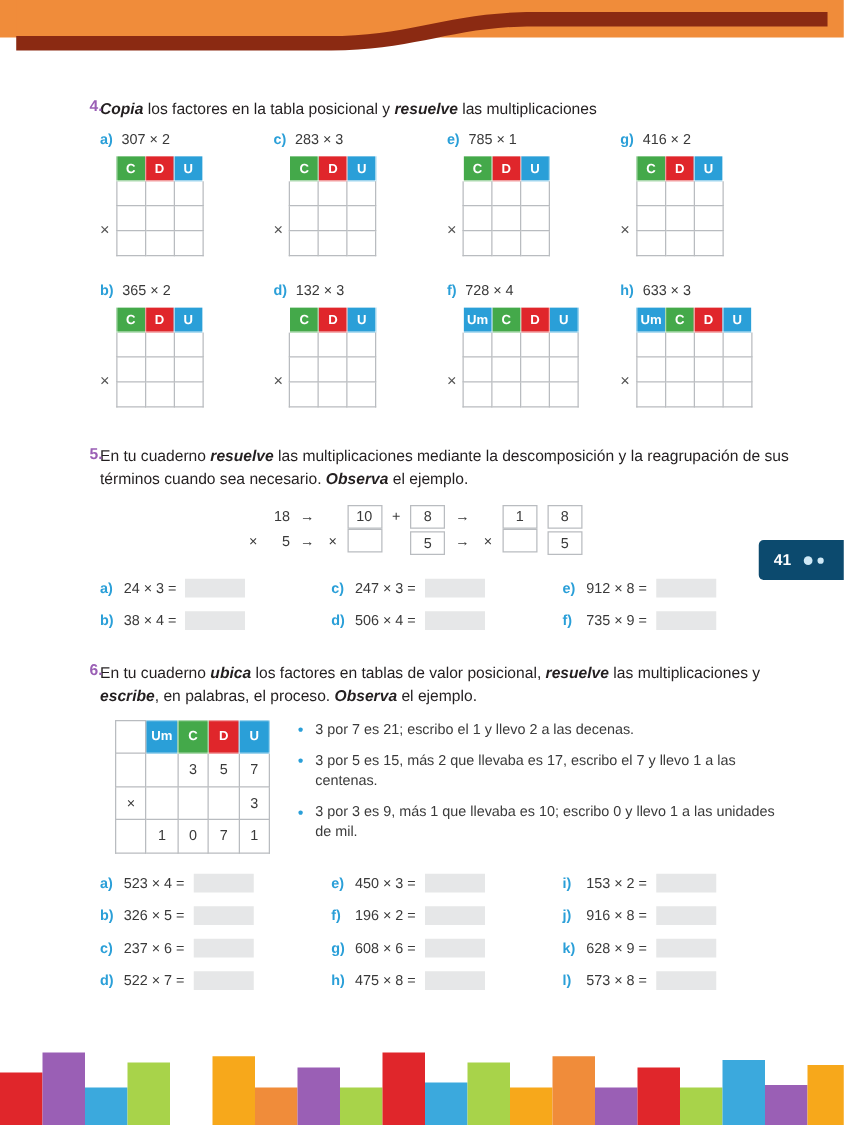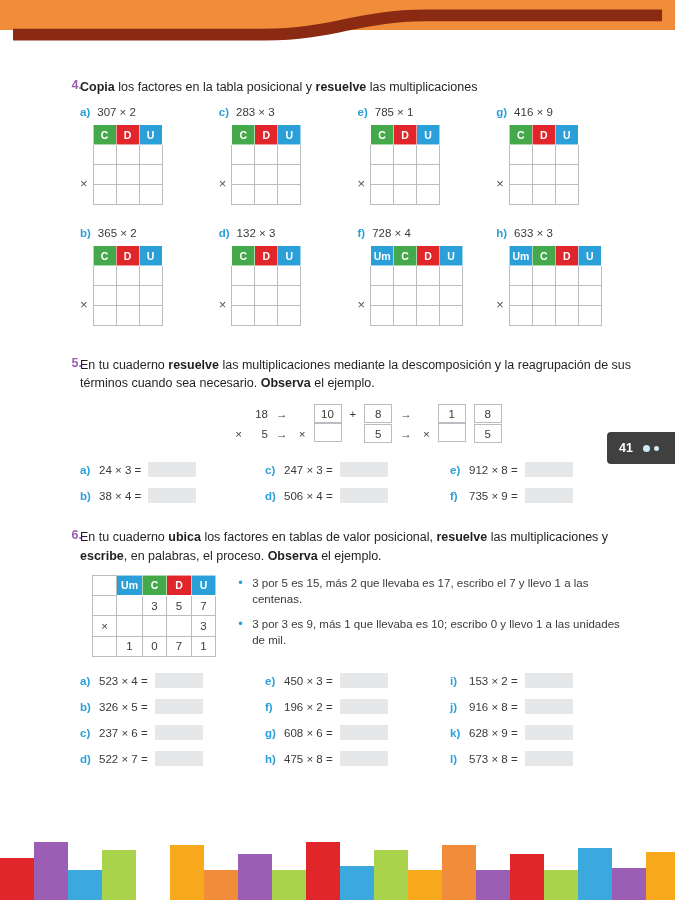--- a/index.html
+++ b/index.html
@@ -18,38 +18,38 @@
   .top-banner .orange { position:absolute; top:0; left:0; width:675px; height:30px; background:#f08c3a; }
   .top-banner .wave-wrap { position:absolute; top:0; left:0; width:675px; height:50px; }
 
   
   .bottom-deco { position:absolute; bottom:0; left:0; width:675px; height:70px; }
   .bottom-deco .blk { position:absolute; bottom:0; }
 
   
   .page-tab {
     position:absolute; right:0; top:432px; width:68px; height:32px;
-    background:#404040; color:#ffffff; border-radius:4px 0 0 4px;
+    background:#0c4a6e; color:#ffffff; border-radius:4px 0 0 4px;
     display:flex; align-items:center; padding-left:12px;
     font-size:12.5px; font-weight:bold;
   }
   .page-tab .dots { display:flex; gap:4px; margin-left:10px; align-items:center; }
   .page-tab .dots i { display:block; width:5px; height:5px; border-radius:50%; background:#cfe9f6; }
   .page-tab .dots i.big { width:7px; height:7px; }
 
   
   .content { position:absolute; left:0; top:52px; width:675px; }
 
   .ex { position:relative; margin: 0 0 0 0; padding-left: 80px; padding-right: 40px; }
   .ex-num {
     position:absolute; left:64px; width:18px; text-align:right;
     color:#9a5fb5; font-weight:bold; font-size:12.5px;
   }
   .ex-text { font-size:12.5px; line-height:1.45; color:#231f20; }
-  .ex-text b { font-weight:bold; }
+  .ex-text b { font-weight:bold;font-style:italic; }
 
   
   .grid4 { display:grid; grid-template-columns: repeat(4, 1fr); margin-top:10px; }
   .prob { position:relative; }
   .prob-head { font-size:11.5px; margin-bottom:6px; display:flex; align-items:baseline; gap:7px; }
   .prob-head .lbl { color:#2a9fd8; font-weight:bold; font-size:11.5px; }
   .prob-head .expr { color:#3a3a3a; font-size:11.5px; }
 
   .tbl-wrap { display:flex; align-items:flex-end; }
   .times-sign { font-size:13px; color:#555; margin-right:5px; margin-bottom:14px; }
@@ -59,21 +59,21 @@
     color:#ffffff; font-weight:bold; font-size:10.5px; text-align:center;
     border-color:rgba(255,255,255,.55);
   }
   th.h-um { background:#2a9fd8; }
   th.h-c  { background:#44a94a; }
   th.h-d  { background:#e0262b; }
   th.h-u  { background:#2a9fd8; }
 
   
   .ex5-example { margin: 12px 0 0 112px; font-size:11.5px; color:#3a3a3a; }
-  .ex5-example table { border-collapse:collapse;margin-left:36px; }
+  .ex5-example table { border-collapse:collapse; }
   .ex5-example td { padding:0 4px; height:19px; vertical-align:middle; font-size:11.5px; text-align:center; }
   .cellbox { border:1px solid #b9bcc0; width:28px; height:19px; display:inline-block; text-align:center; line-height:18px; font-size:11.5px; }
   .arrow { color:#3a3a3a; padding:0 6px; }
 
   
   .ans-grid { display:grid; margin-top:12px; }
   .ans-grid.cols3 { grid-template-columns: repeat(3, 1fr); }
   .ans-grid.cols3b { grid-template-columns: repeat(3, 1fr); }
   .ans-item { display:flex; align-items:center; gap:7px; font-size:11.5px; margin-bottom:11px; }
   .ans-item .lbl { color:#2a9fd8; font-weight:bold; min-width:12px; }
@@ -217,21 +217,21 @@
                   <td></td>
                 </tr>
           </tbody>
             </table>
         </div>
       </div>
 
       <div class="prob">
         <div class="prob-head">
           <span class="lbl">g)</span>
-          <span class="expr">416 × 9</span>
+          <span class="expr">416 × 2</span>
         </div>
         <div class="tbl-wrap">
           <span class="times-sign">×</span>
           <table class="pos">
             <tbody>
                 <tr>
               <th class="h-c">C</th>
               <th class="h-d">D</th>
               <th class="h-u">U</th>
             </tr>
@@ -511,20 +511,21 @@
           <td></td>
           <td>1</td>
           <td>0</td>
           <td>7</td>
           <td>1</td>
         </tr>
       </tbody>
         </table>
 
       <ul class="bullets">
+        <li>3 por 7 es 21; escribo el 1 y llevo 2 a las decenas.</li>
         <li>3 por 5 es 15, más 2 que llevaba es 17, escribo el 7 y llevo 1 a las centenas.</li>
         <li>3 por 3 es 9, más 1 que llevaba es 10; escribo 0 y llevo 1 a las unidades de mil.</li>
       </ul>
     </div>
 
     <div class="ans-grid cols3b" style="margin-top:16px;">
       <div class="ans-item">
         <span class="lbl">a)</span>
         <span class="expr">523 × 4 =</span>
         <span class="blank"></span>

